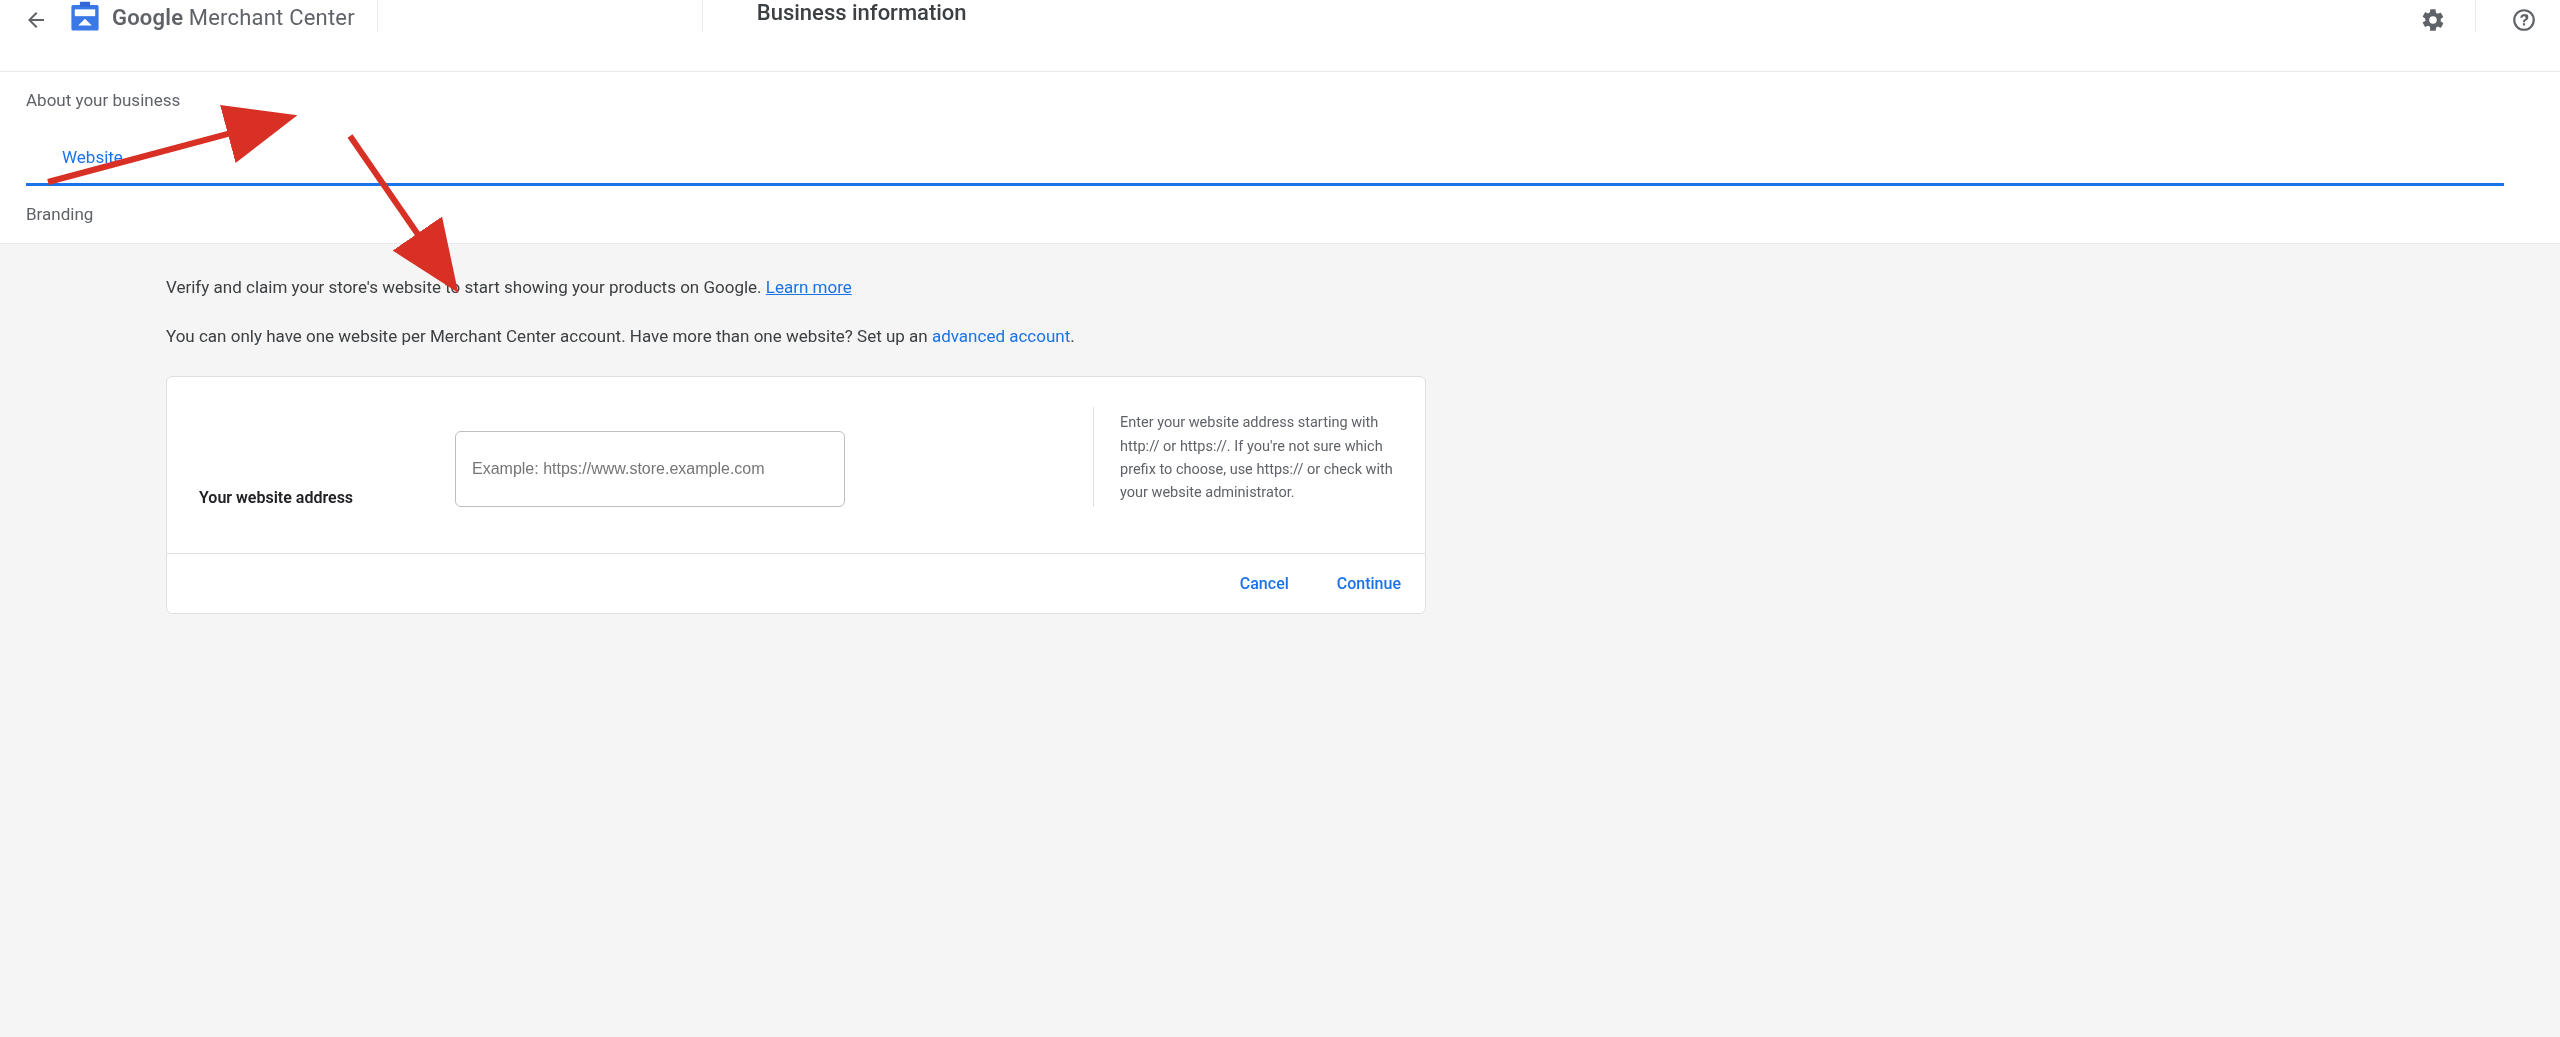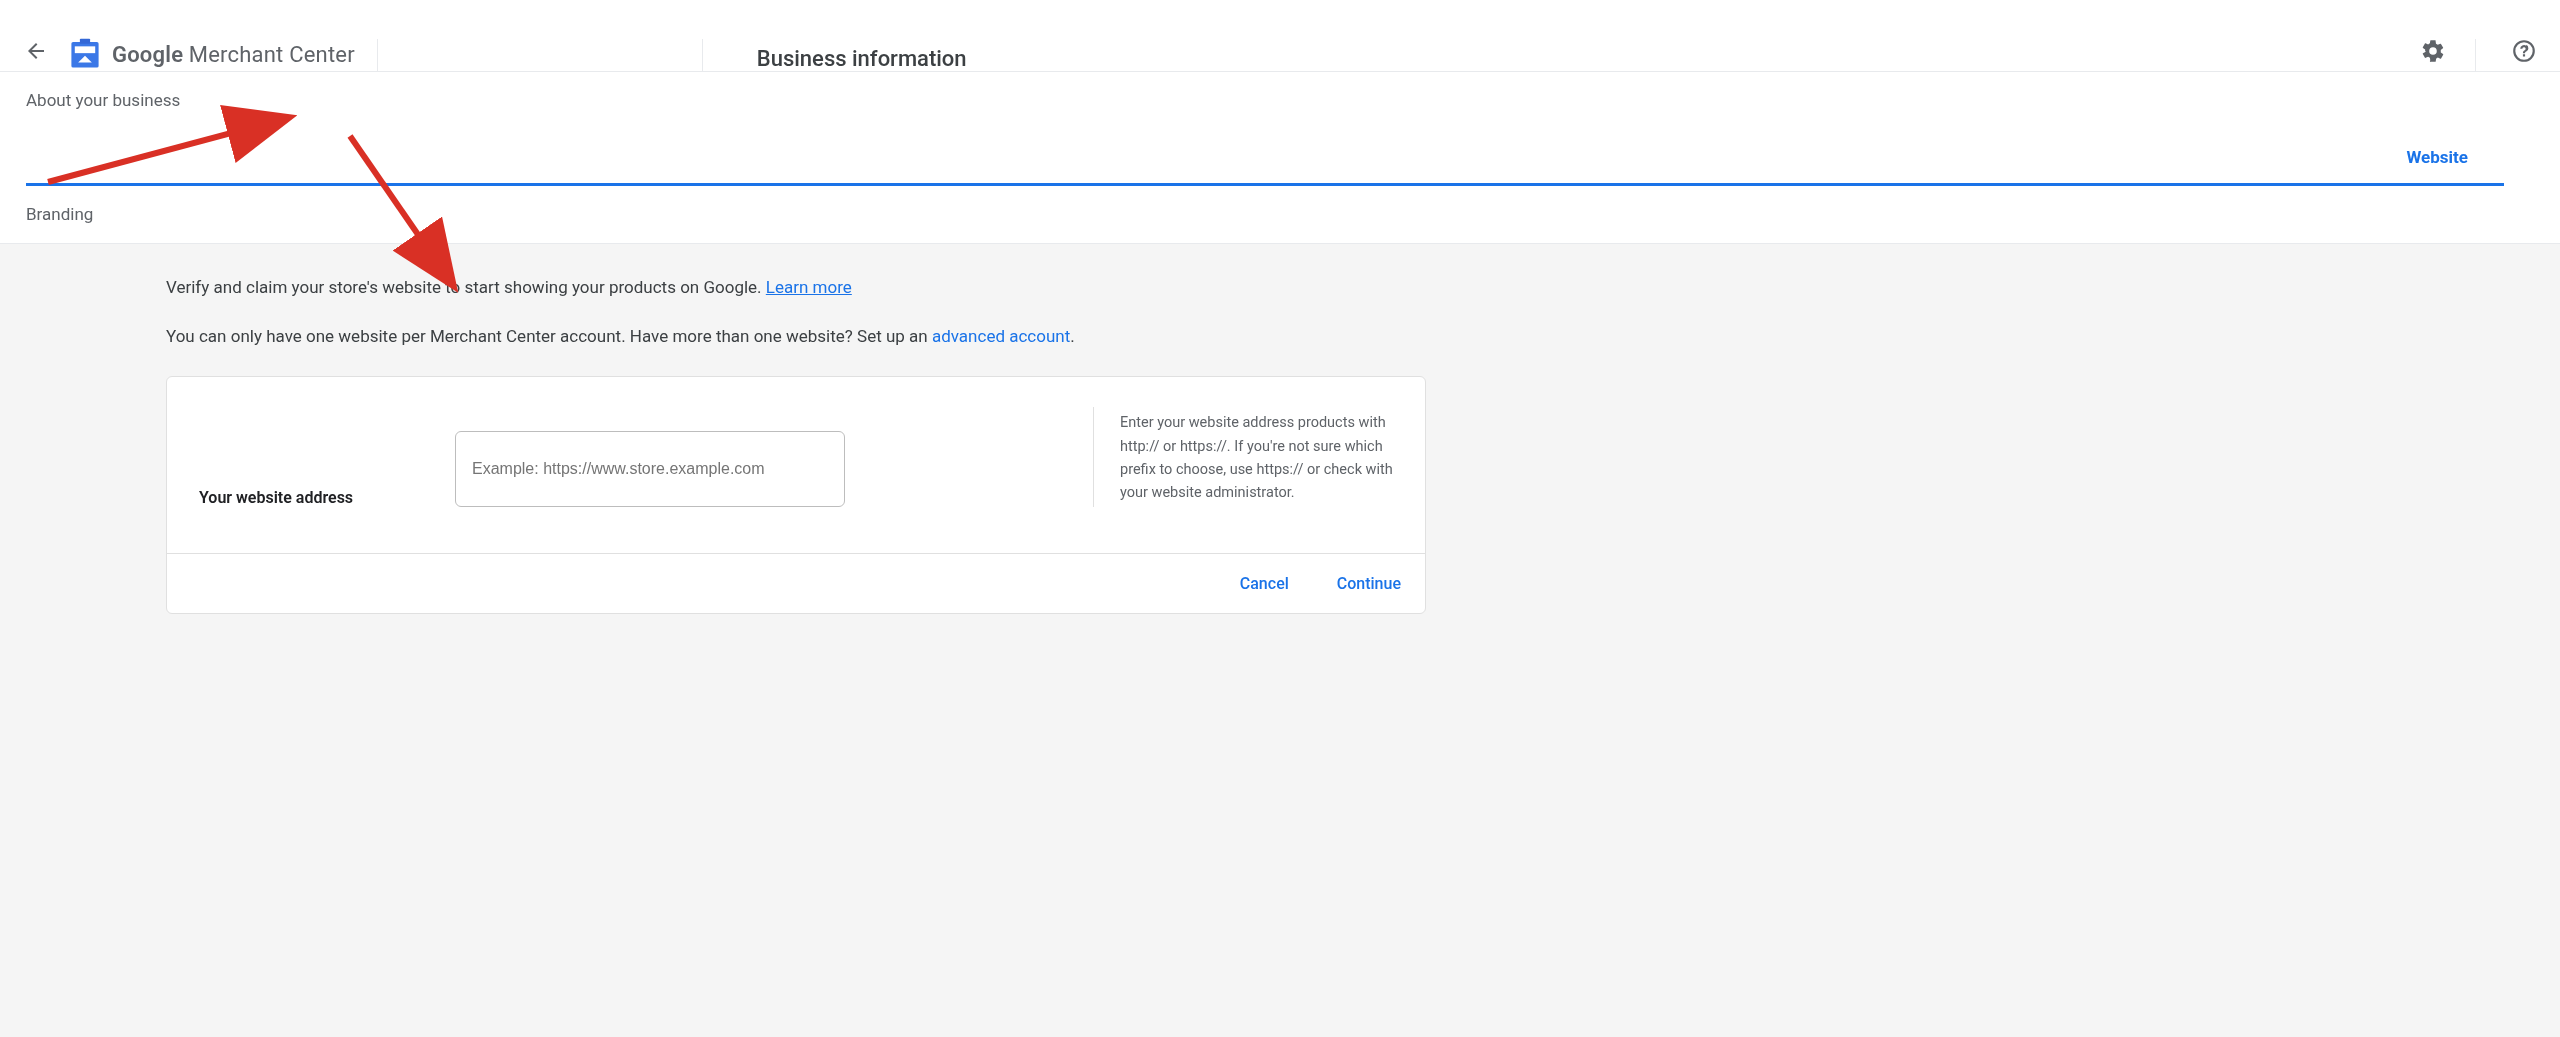--- a/index.html
+++ b/index.html
@@ -8,21 +8,21 @@
     background: #fff;
     color: #202124;
     font-size: 16px;
     -webkit-font-smoothing: antialiased;
   }
   .app { width: 100%; min-height: 100vh; display: flex; flex-direction: column; }
 
   
   .header {
     display: flex;
-    align-items: flex-end;
+    align-items: flex-start;
     height: 72px;
     border-bottom: 1px solid #e8eaed;
     background: #fff;
     padding: 0 16px;
   }
   .header .back {
     width: 40px; height: 40px;
     display: flex; align-items: center; justify-content: center;
     margin-right: 12px;
     cursor: pointer;
@@ -64,25 +64,24 @@
     padding: 18px 36px 16px 0;
     font-size: 17px;
     color: #5f6368;
     cursor: pointer;
     border-bottom: 3px solid transparent;
     margin-right: 60px;
   }
   .tabs .tab.active {
     color: #1a73e8;
     border-bottom-color: #1a73e8;
-    font-weight: 700;
+    font-weight: 400;
     padding-left: 36px;
     padding-right: 36px;
     margin-right: 30px;
-    text-align: right;
   }
 
   
   .content {
     flex: 1;
     background: #f5f5f5;
     padding: 30px 0 30px 0;
   }
   .container {
     max-width: 1260px;
@@ -230,21 +229,21 @@
         </p>
       </div>
 
       <div class="card">
         <div class="card-body">
           <div class="field-label">Your website address</div>
           <div class="field-input">
             <input type="text" placeholder="Example: https://www.store.example.com" style="">
           </div>
           <div class="field-spacer"></div>
-          <div class="hint">Enter your website address products with http:// or https://. If you're not sure which prefix to choose, use https:// or check with your website administrator.</div>
+          <div class="hint">Enter your website address starting with http:// or https://. If you're not sure which prefix to choose, use https:// or check with your website administrator.</div>
         </div>
         <div class="card-footer">
           <button class="text-btn">Cancel</button>
           <button class="text-btn">Continue</button>
         </div>
       </div>
     </div>
   </div>
 
 

